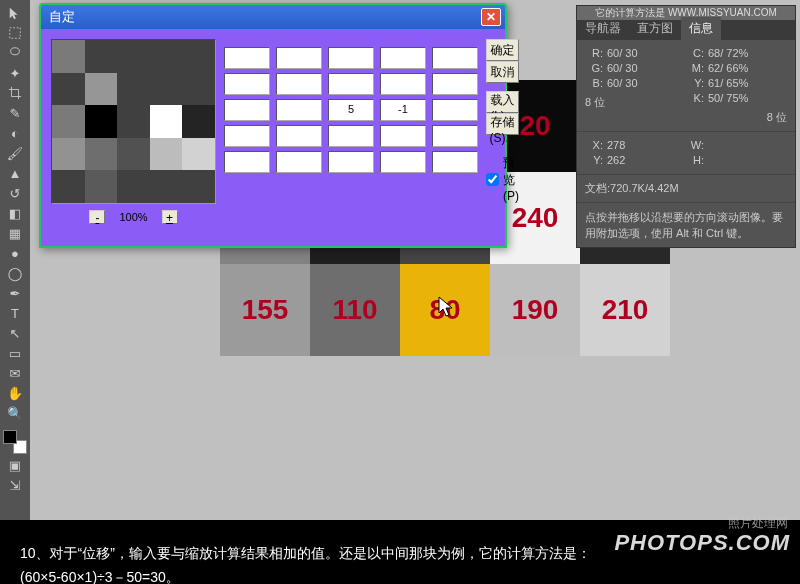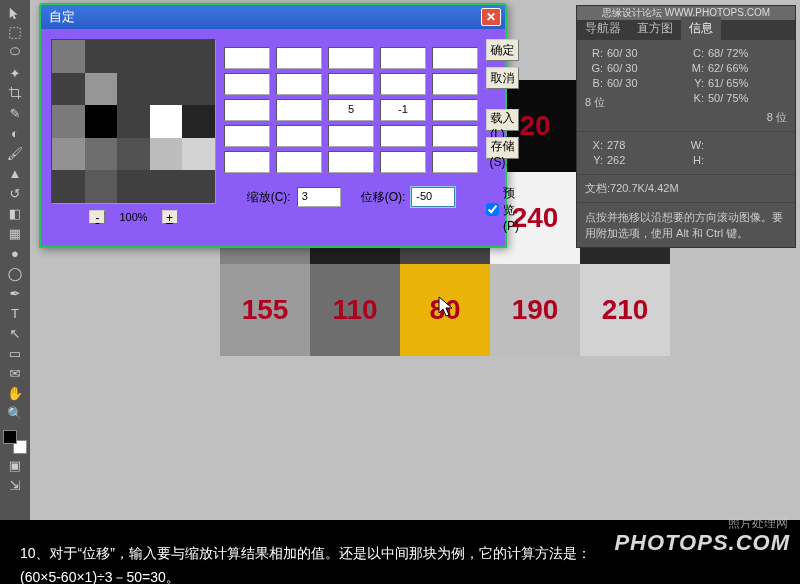--- a/index.html
+++ b/index.html
@@ -22,21 +22,21 @@
 .preview-box{width:165px}
 .preview-grid{width:165px;height:165px;border:1px inset #999;display:grid;grid-template-columns:repeat(5,1fr);grid-template-rows:repeat(5,1fr)}
 .pcell{border:0}
 .zoom-row{display:flex;align-items:center;justify-content:center;gap:14px;margin-top:6px;font-size:11px}
 .zoom-btn{width:16px;height:14px;border:1px outset #ccc;background:#ece9d8;font-size:12px;text-align:center;cursor:pointer;text-decoration:underline}
 .matrix-area{display:flex;flex-direction:column;align-items:center;gap:4px;padding-top:8px}
 .matrix{display:grid;grid-template-columns:repeat(5,46px);grid-template-rows:repeat(5,22px);gap:4px 6px}
 .mcell{border:1px inset #aaa;background:#fff;font-size:11px;text-align:center;padding-top:3px}
 .scale-row{display:flex;align-items:center;gap:6px;font-size:12px;margin-top:10px}
 .sinput{width:44px;height:20px;border:1px inset #aaa;background:#fff;font-size:11px;text-align:left;padding:2px 4px}
-.btn-col{display:flex;flex-direction:column;gap:6px;width:70px}
+.btn-col{display:flex;flex-direction:column;gap:0;width:70px}
 .dbtn{height:22px;border:1px outset #ccc;background:#ece9d8;font-size:12px;cursor:pointer}
 .chk-row{font-size:12px;display:flex;align-items:center;gap:4px;margin-top:20px}
 .info-panel{position:absolute;right:4px;top:5px;width:220px;background:#535353;color:#ccc;font-size:11px;border:1px solid #333}
 .info-header{height:14px;background:#6a6a6a;display:flex;align-items:center;justify-content:center;font-size:10px;color:#ddd}
 .info-tabs{display:flex;background:#3a3a3a;height:20px;align-items:flex-end}
 .info-tab{padding:3px 8px;font-size:12px;color:#bbb;cursor:pointer}
 .info-tab.active{background:#535353;color:#eee}
 .info-section{display:flex;padding:6px 8px;border-bottom:1px solid #444}
 .info-col{flex:1}
 .info-line{display:flex;gap:4px;line-height:15px}
@@ -191,44 +191,37 @@
           <div class="mcell"></div>
           <div class="mcell"></div>
           <div class="mcell"></div>
           <div class="mcell"></div>
           <div class="mcell"></div>
           <div class="mcell"></div>
           <div class="mcell"></div>
           <div class="mcell"></div>
           <div class="mcell"></div>
         </div>
-      <div class="scale-row">
-        <span>缩放(C):</span>
-        <div class="sinput">3</div>
-        <span style="width:8px"></span>
-        <span>位移(O):</span>
-        <div class="sinput" style="border:1px solid #38a;outline:1px solid #9cf">-50</div>
-      </div>
     </div>
     <div class="btn-col">
       <button class="dbtn">确定</button>
       <button class="dbtn">取消</button>
       <div style="height:8px"></div>
       <button class="dbtn">载入(L)...</button>
       <button class="dbtn">存储(S)...</button>
       <label class="chk-row">
           <input type="checkbox" checked="" style="">
           <span>预览(P)</span>
         </label>
     </div>
   </div>
 </div>
 
 <div class="info-panel">
-  <div class="info-header">思缘设计论坛  WWW.PHOTOPS.COM</div>
+  <div class="info-header">它的计算方法是  WWW.MISSYUAN.COM</div>
   <div class="info-tabs">
     <div class="info-tab">导航器</div>
     <div class="info-tab">直方图</div>
     <div class="info-tab active">信息</div>
   </div>
   <div class="info-section">
     <div class="info-col">
       <div class="info-line">
           <span class="info-k">R:</span>
           <span class="info-v">60/  30</span>

